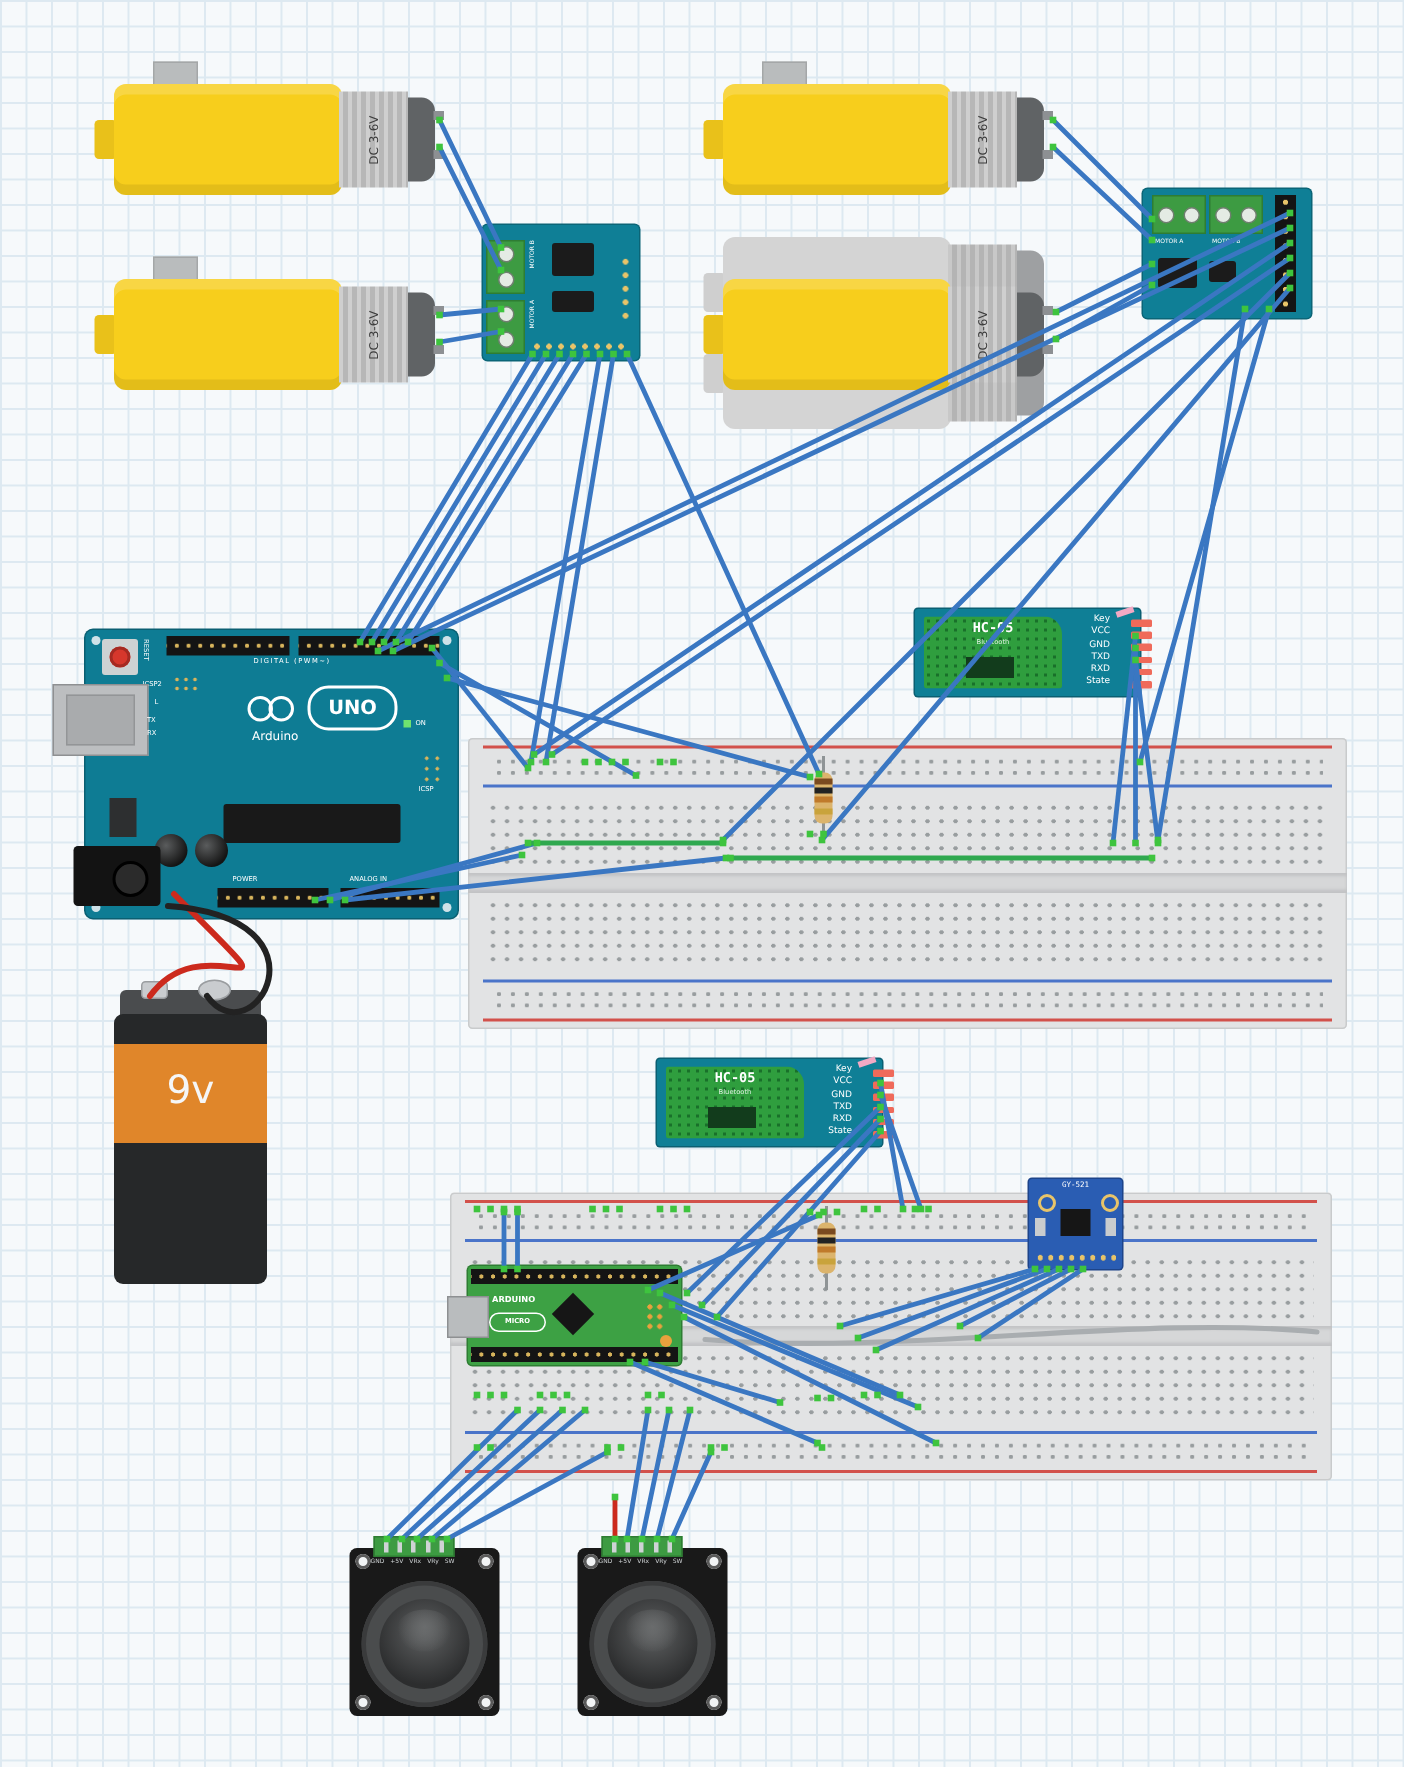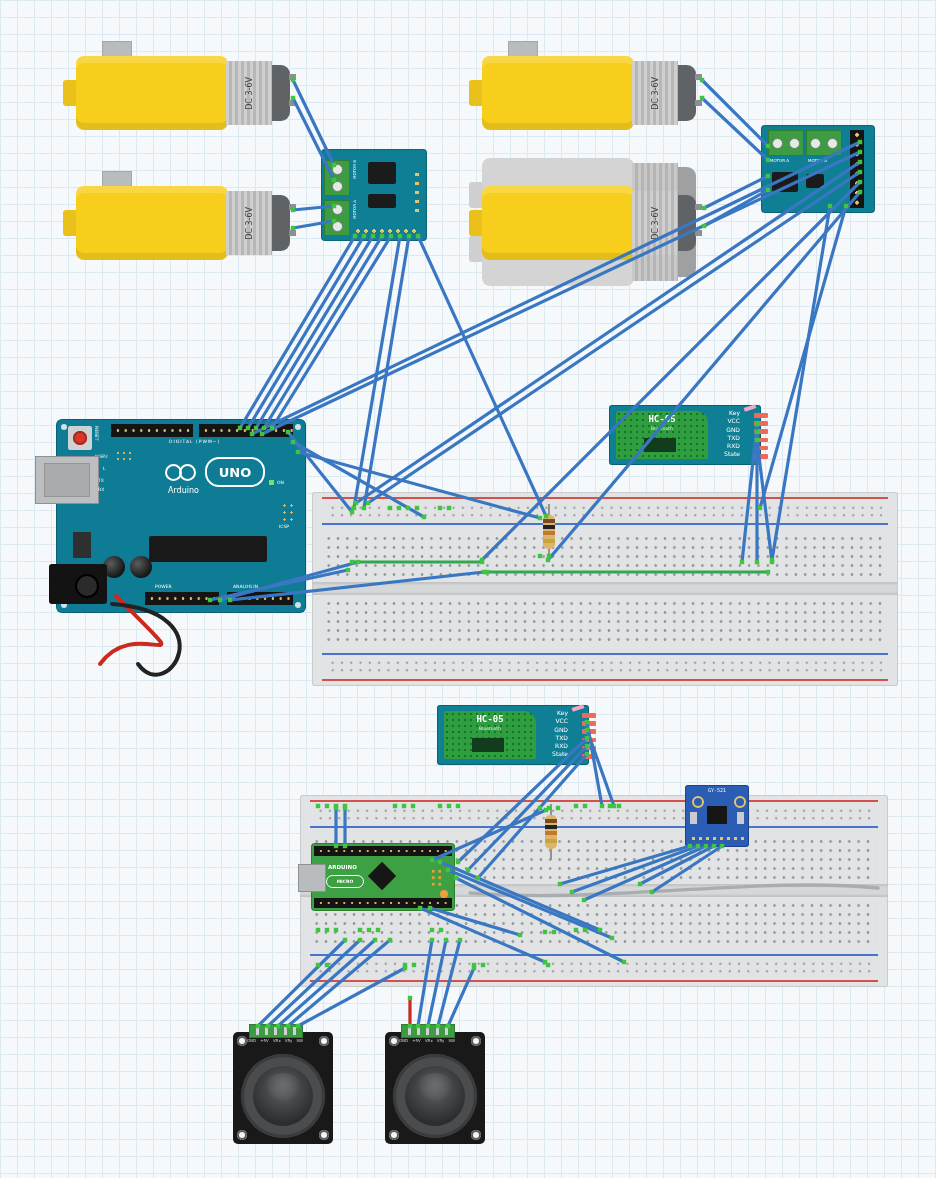--- a/index.html
+++ b/index.html
@@ -349,20 +349,29 @@
     <div class="a" style="left:-14px;top:20px;width:26px;height:26px;background:#b9bcbe;border:1px solid #8e9092"></div>
     <span class="a" style="left:16px;top:20px;font:bold 5.5px 'DejaVu Sans',sans-serif;color:#fff">ARDUINO</span>
     <div class="oval" style="left:14px;top:31px;width:36px;height:11px">
       <span style="font:bold 4.5px 'DejaVu Sans',sans-serif;color:#fff">MICRO</span>
     </div>
     <div class="a" style="left:60px;top:22px;width:20px;height:20px;background:#161616;transform:rotate(45deg)"></div>
     <div class="a dots" style="left:118px;top:24px;width:13px;height:19px;background-image:radial-gradient(circle,#e8a13d 1.6px,transparent 1.8px);background-size:6.5px 6.5px"></div>
     <div class="a" style="left:128px;top:46px;width:8px;height:8px;border-radius:50%;background:#e8a13d"></div>
   </div>
 
+  <div class="battery">
+    <div class="bat-top"></div>
+    <div class="bat-term" style="left:18px;top:-6px;width:16px;height:10px;border-radius:3px"></div>
+    <div class="bat-term" style="left:56px;top:-7px;width:20px;height:12px;border-radius:50%"></div>
+    <div class="bat-body">
+      <div class="bat-band" style="top:20px"></div>
+      <span class="bat-label" style="top:36px">9v</span>
+    </div>
+  </div>
 
   <div class="joy" style="left:233px;top:1032px">
     <div class="joy-hole" style="left:4px;top:4px"></div>
     <div class="joy-hole" style="left:86px;top:4px"></div>
     <div class="joy-hole" style="left:4px;top:98px"></div>
     <div class="joy-hole" style="left:86px;top:98px"></div>
     <div class="joy-hdr">
         <i></i>
         <i></i>
         <i></i>

